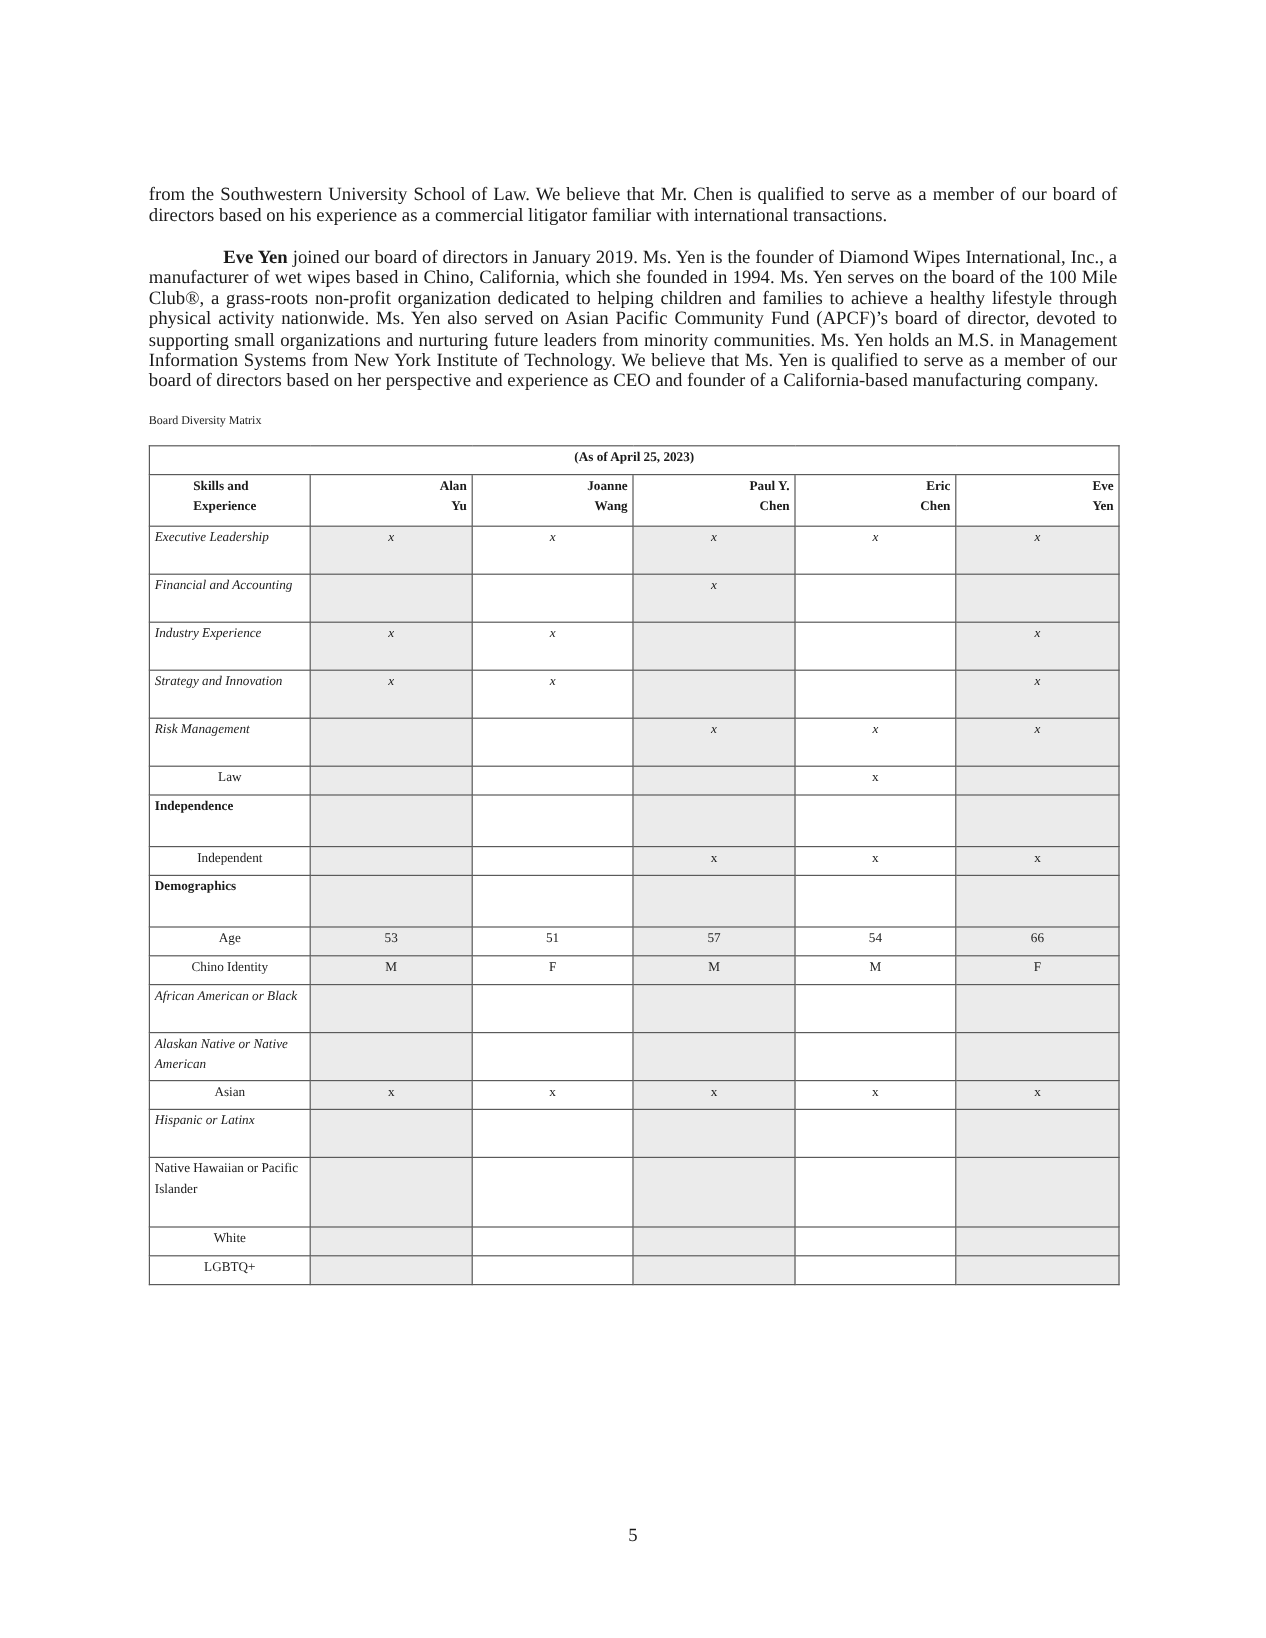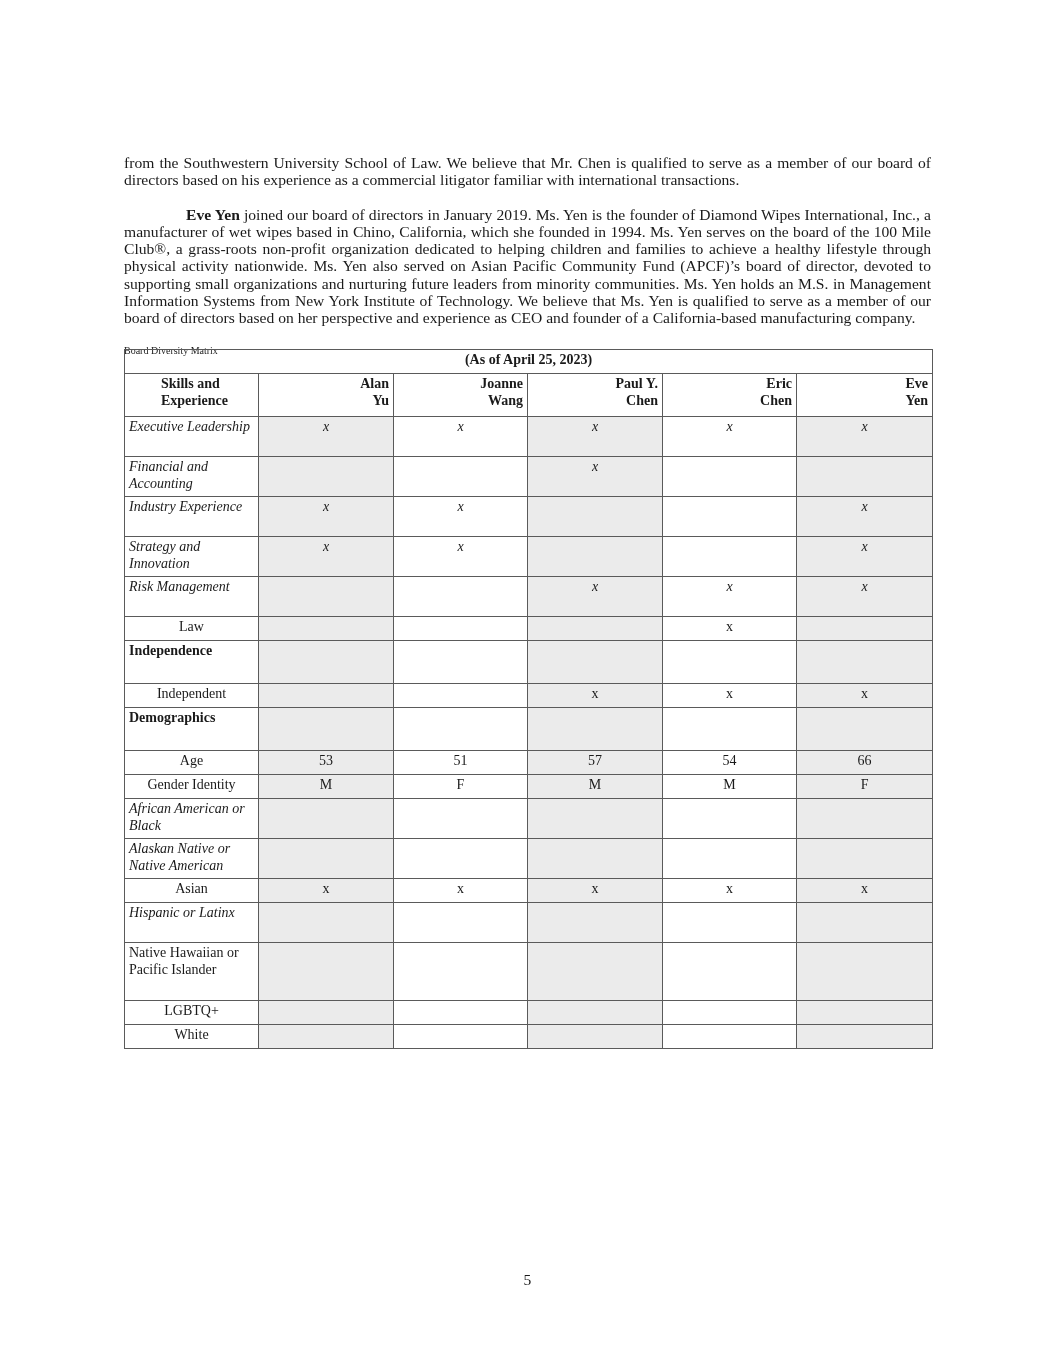--- a/index.html
+++ b/index.html
@@ -12,23 +12,23 @@
   p.body {
     margin: 0; font-size: 15.6px; line-height: 17.3px; text-align: justify;
   }
   p.body + p.body { margin-top: 17px; }
   p.indent { text-indent: 62px; }
   .bold { font-weight: bold; }
   .section-title {
     margin-top: 15px; font-size: 10px; font-weight: normal; line-height: 18px;
   }
   table.matrix {
-    position: absolute; left: 124px; top: 349px; width: 808px;
+    position: absolute; left: 124px; top: 371px; width: 808px;
     border-collapse: collapse; table-layout: fixed;
-    font-size: 14px; line-height: 17px;
+    font-size: 11px; line-height: 17px;
   }
   table.matrix td, table.matrix th {
     border: 1px solid #5a5a5a; padding: 1px 4px 2px 4px; vertical-align: top;
   }
   table.matrix th { font-weight: bold; }
   .caption-row th { text-align: center; height: 20px; padding-top: 1px; }
   .head-row th { text-align: right; height: 39px; }
   .head-row th.first { text-align: left; padding-left: 36px; }
   td.label { text-align: left; }
   td.val { text-align: center; }
@@ -149,21 +149,21 @@
       </tr>
       <tr class="h1">
         <td class="label">Age</td>
         <td class="val g">53</td>
         <td class="val">51</td>
         <td class="val g">57</td>
         <td class="val">54</td>
         <td class="val g">66</td>
       </tr>
       <tr class="h1">
-        <td class="label">Gender Identity</td>
+        <td class="label">Chino Identity</td>
         <td class="val g">M</td>
         <td class="val">F</td>
         <td class="val g">M</td>
         <td class="val">M</td>
         <td class="val g">F</td>
       </tr>
       <tr class="h2">
         <td class="label">African American or Black</td>
         <td class="val g"></td>
         <td class="val"></td>
@@ -197,29 +197,29 @@
       </tr>
       <tr class="h3">
         <td class="label">Native Hawaiian or Pacific Islander</td>
         <td class="val g"></td>
         <td class="val"></td>
         <td class="val g"></td>
         <td class="val"></td>
         <td class="val g"></td>
       </tr>
       <tr class="h1">
+        <td class="label">White</td>
+        <td class="val g"></td>
+        <td class="val"></td>
+        <td class="val g"></td>
+        <td class="val"></td>
+        <td class="val g"></td>
+      </tr>
+      <tr class="h1">
         <td class="label">LGBTQ+</td>
-        <td class="val g"></td>
-        <td class="val"></td>
-        <td class="val g"></td>
-        <td class="val"></td>
-        <td class="val g"></td>
-      </tr>
-      <tr class="h1">
-        <td class="label">White</td>
         <td class="val g"></td>
         <td class="val"></td>
         <td class="val g"></td>
         <td class="val"></td>
         <td class="val g"></td>
       </tr>
     </tbody>
 </table>
 
 <div class="page-number">5</div>

